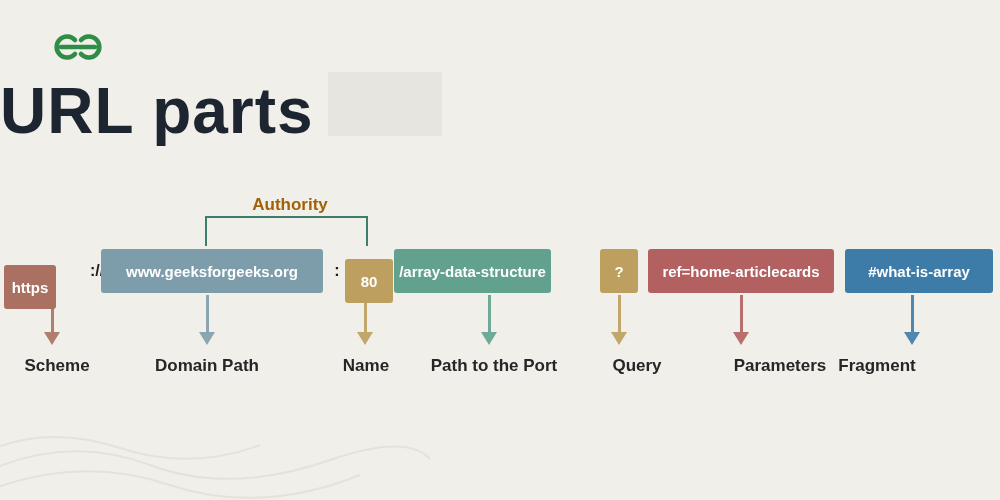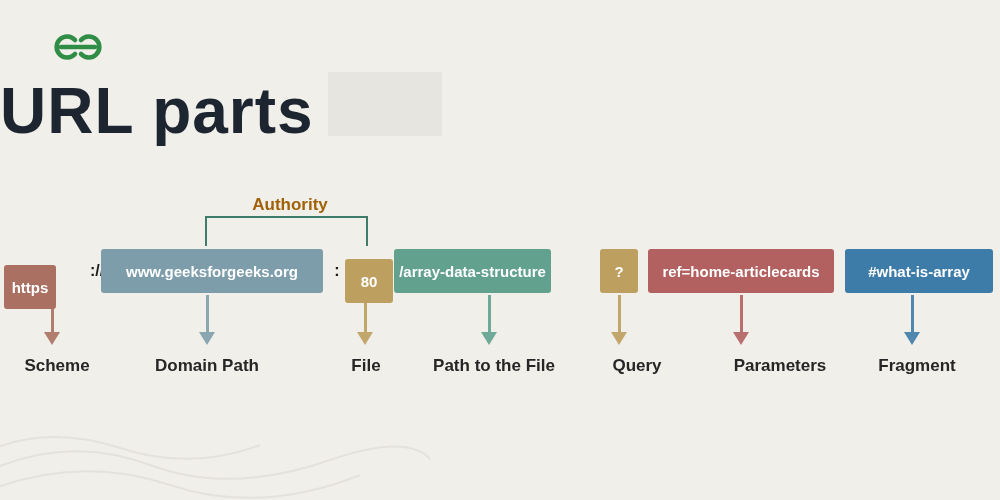--- a/index.html
+++ b/index.html
@@ -147,19 +147,19 @@
       <div class="stem"></div>
       <div class="head"></div>
     </div>
   <div class="arrow" style="left: 912px; color: rgb(61, 123, 169);">
       <div class="stem"></div>
       <div class="head"></div>
     </div>
 
   <div class="part-label" style="left:57px">Scheme</div>
   <div class="part-label" style="left:207px">Domain Path</div>
-  <div class="part-label" style="left:366px">File</div>
-  <div class="part-label" style="left:494px">Path to the File</div>
+  <div class="part-label" style="left:366px">Name</div>
+  <div class="part-label" style="left:494px">Path to the Port</div>
   <div class="part-label" style="left:637px">Query</div>
   <div class="part-label" style="left:780px">Parameters</div>
-  <div class="part-label" style="left:917px">Fragment</div>
+  <div class="part-label" style="left:877px">Fragment</div>
 
 </div>
 
 </body></html>

